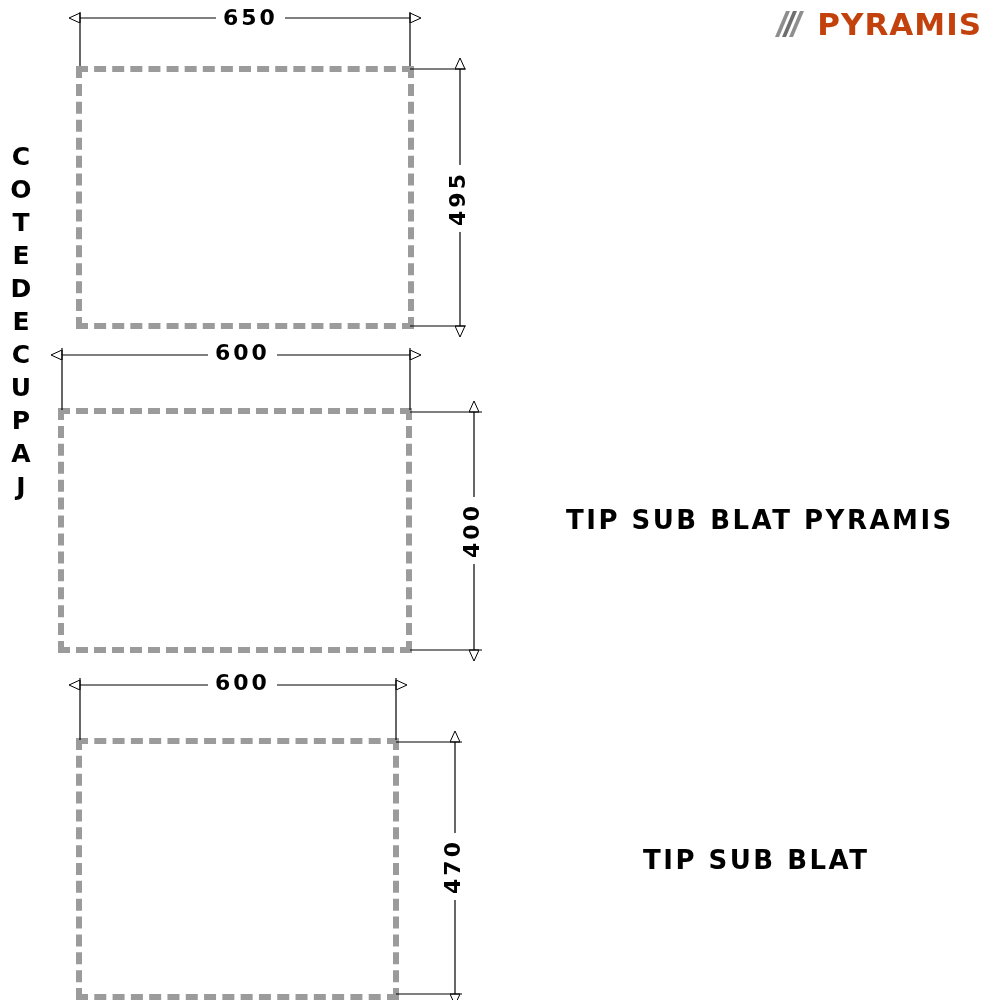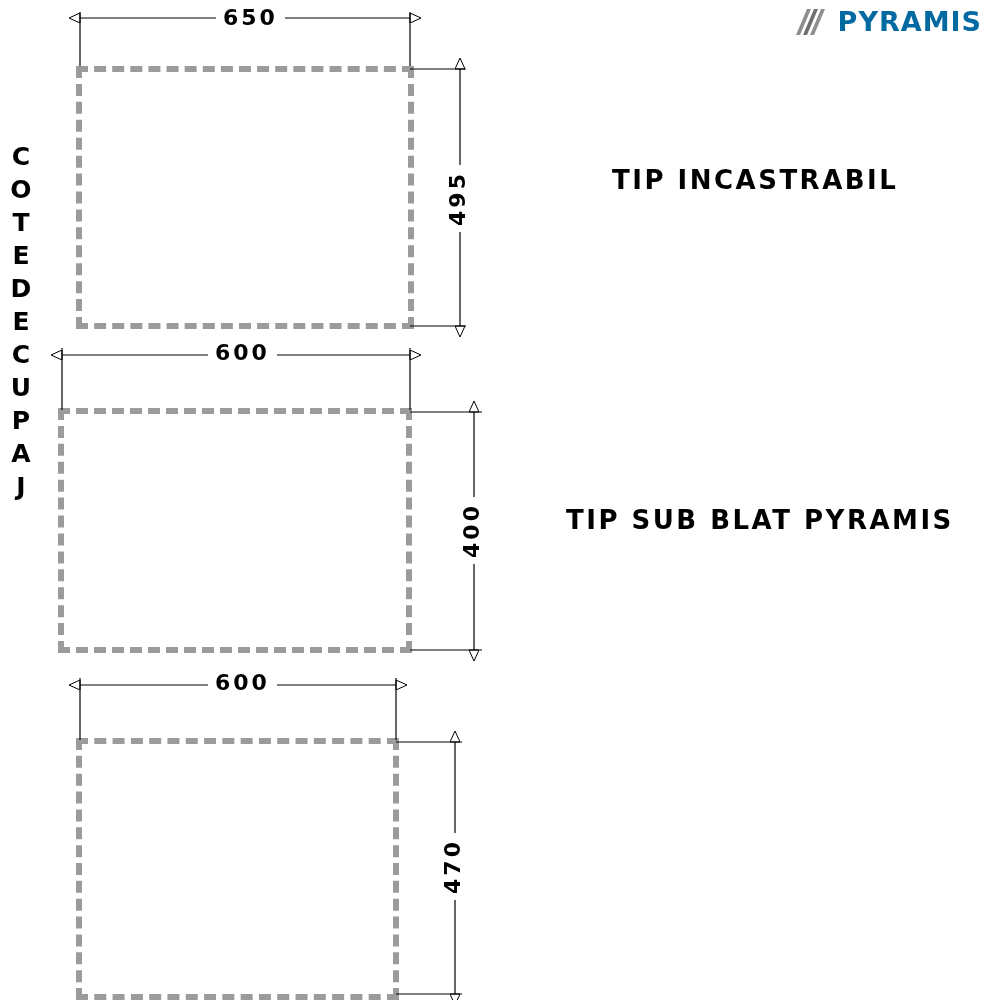--- a/index.html
+++ b/index.html
@@ -30,24 +30,24 @@
     align-items: center;
     gap: 10px;
   }
   .brand-mark {
     width: 34px;
     height: 30px;
     display: block;
   }
   .brand-text {
     font-family: "DejaVu Sans", sans-serif;
-    font-size: 27px;
+    font-size: 31px;
     font-weight: bold;
     letter-spacing: 1px;
-    color: #0369a1;
+    color: #c2410c;
   }
 
   
   .vlabel {
     position: absolute;
     left: 4px;
     top: 140px;
     width: 34px;
     display: flex;
     flex-direction: column;
@@ -184,16 +184,16 @@
 
   <div class="dim-text" style="left:216px; top:5px;">650</div>
   <div class="dim-text vert" style="left:424px; top:186px;">495</div>
 
   <div class="dim-text" style="left:208px; top:340px;">600</div>
   <div class="dim-text vert" style="left:438px; top:518px;">400</div>
 
   <div class="dim-text" style="left:208px; top:670px;">600</div>
   <div class="dim-text vert" style="left:419px; top:854px;">470</div>
 
-  <div class="title" style="left:612px; top:165px;">TIP INCASTRABIL</div>
   <div class="title" style="left:566px; top:505px;">TIP SUB BLAT PYRAMIS</div>
+  <div class="title" style="left:643px; top:845px;">TIP SUB BLAT</div>
 
 </div>
 
 </body></html>

